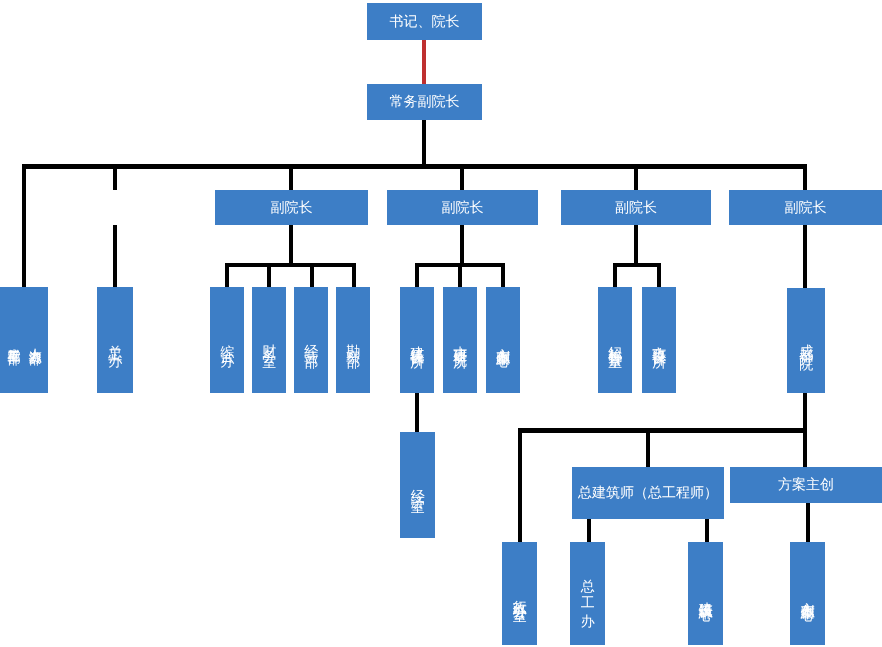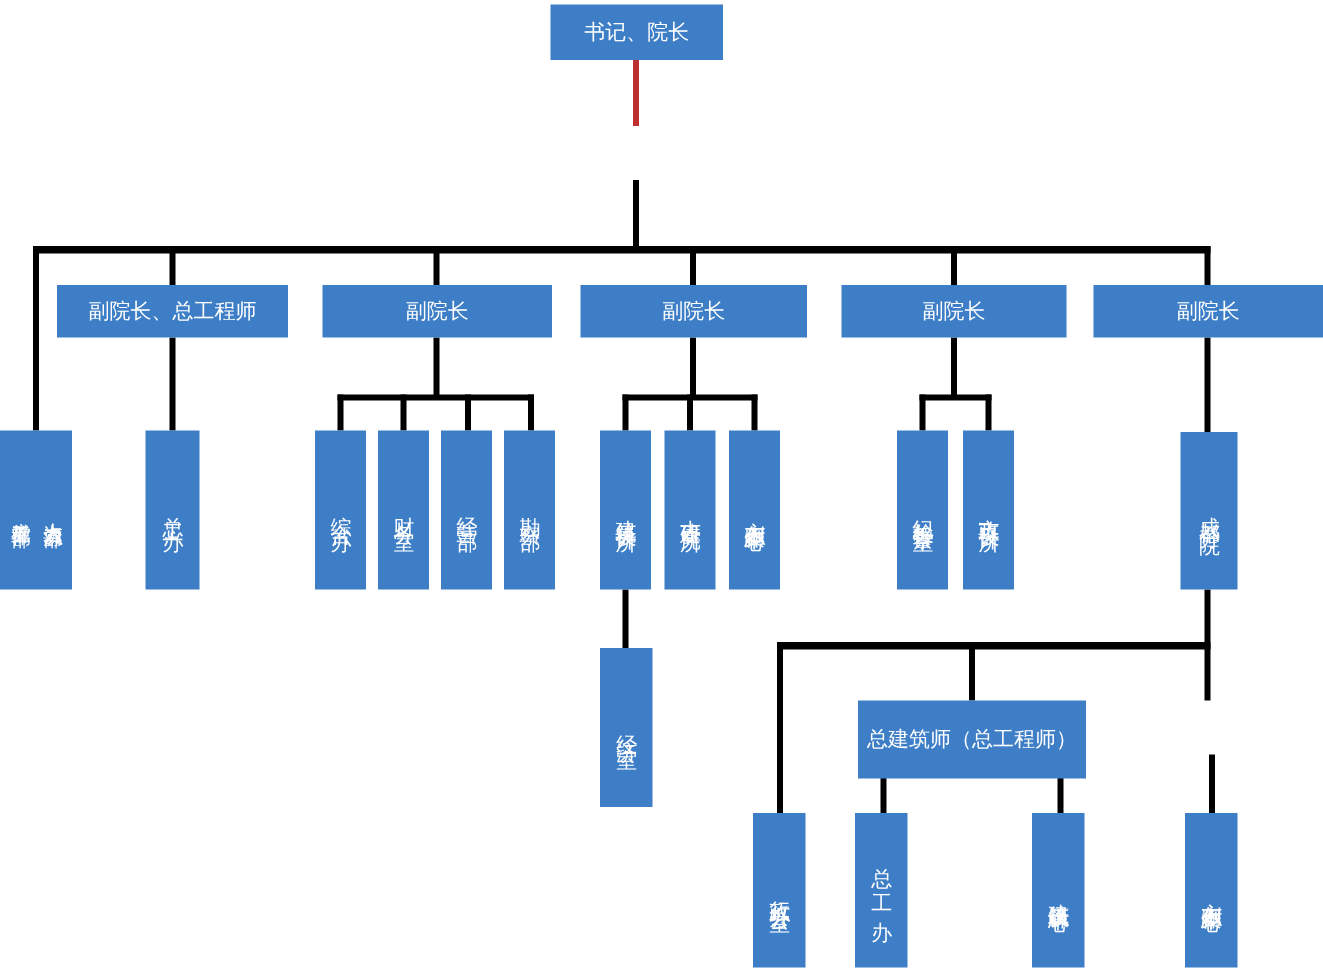--- a/index.html
+++ b/index.html
@@ -93,24 +93,24 @@
   <div class="line" style="left:518px;top:428px;width:289px;height:5px"></div>
   <div class="line" style="left:518px;top:428px;width:4px;height:114px"></div>
   <div class="line" style="left:646px;top:428px;width:4px;height:39px"></div>
   <div class="line" style="left:587px;top:503px;width:4px;height:39px"></div>
   <div class="line" style="left:705px;top:503px;width:4px;height:39px"></div>
   <div class="line" style="left:806px;top:503px;width:4px;height:39px"></div>
 
   <div class="node" style="left:367px;top:3px;width:115px;height:37px">
     <span>书记、院长</span>
   </div>
+  <div class="node" style="left:367px;top:84px;width:115px;height:36px">
+    <span>常务副院长</span>
+  </div>
 
-  <div class="node" style="left:38px;top:190px;width:154px;height:35px">
-    <span>副院长、总工程师</span>
-  </div>
   <div class="node" style="left:215px;top:190px;width:153px;height:35px">
     <span>副院长</span>
   </div>
   <div class="node" style="left:387px;top:190px;width:151px;height:35px">
     <span>副院长</span>
   </div>
   <div class="node" style="left:561px;top:190px;width:150px;height:35px">
     <span>副院长</span>
   </div>
   <div class="node" style="left:729px;top:190px;width:153px;height:35px">
@@ -158,20 +158,23 @@
     <span class="vtext">市政设计所</span>
   </div>
 
   <div class="node" style="left:787px;top:288px;width:38px;height:105px">
     <span class="vtext" style="letter-spacing:4px">成都分院</span>
   </div>
 
   <div class="node" style="left:572px;top:467px;width:152px;height:52px">
     <span>总建筑师（总工程师）</span>
   </div>
+  <div class="node" style="left:730px;top:467px;width:152px;height:36px">
+    <span>方案主创</span>
+  </div>
 
   <div class="node" style="left:502px;top:542px;width:35px;height:103px">
     <span class="vtext">行政办公室</span>
   </div>
   <div class="node" style="left:570px;top:542px;width:35px;height:103px">
     <span class="vtext wide">总工办</span>
   </div>
   <div class="node" style="left:688px;top:542px;width:35px;height:103px">
     <span class="vtext" style="letter-spacing:1px">建筑设计中心</span>
   </div>

